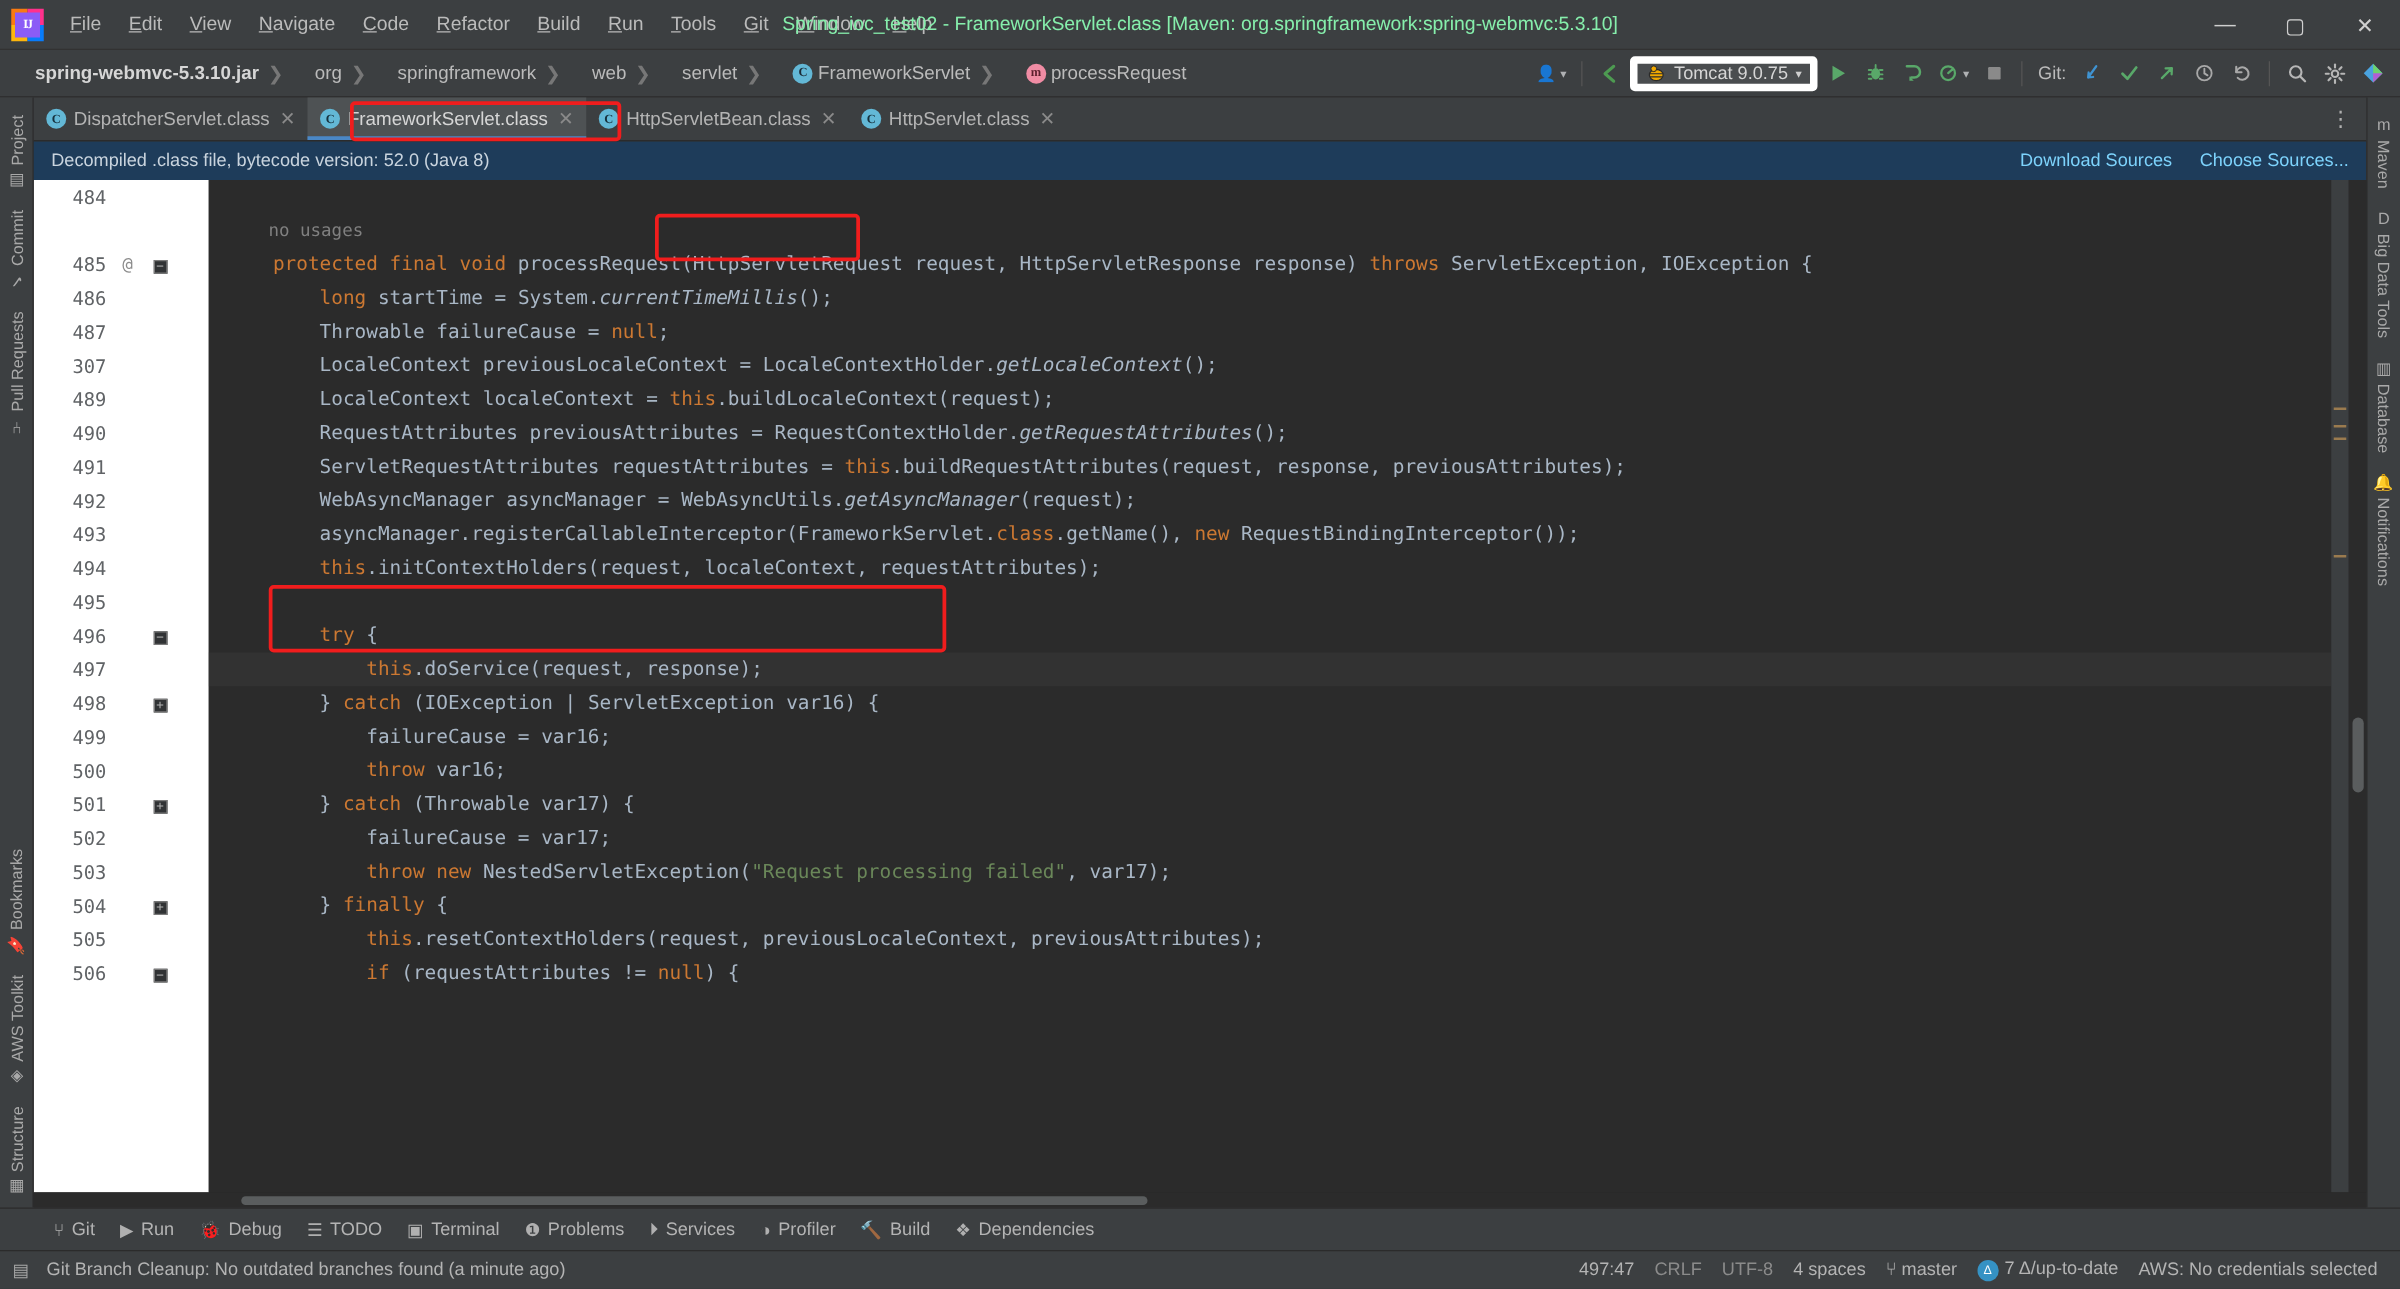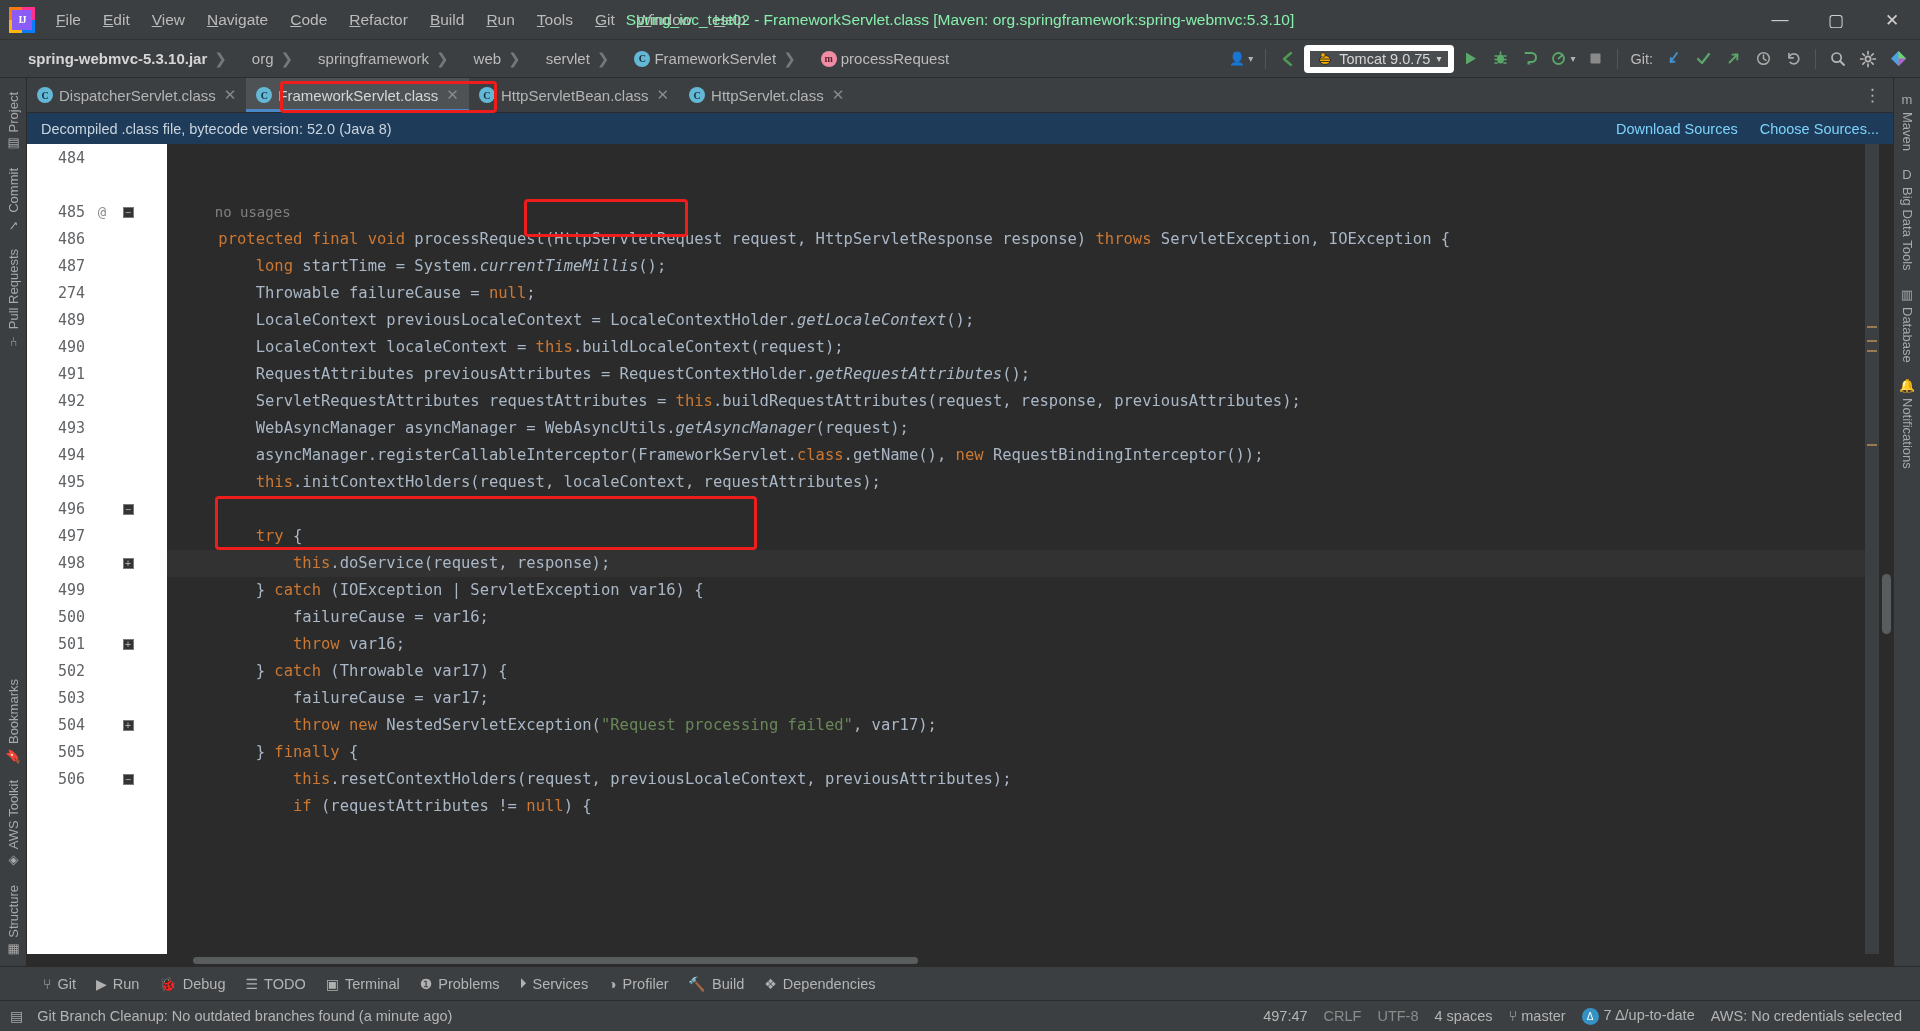--- a/index.html
+++ b/index.html
@@ -140,21 +140,21 @@
   }
   .gnum { width: 62px; text-align: right; color: #606366; font-size: 15px; padding-right: 4px; }
   .gann { width: 26px; text-align: center; color: #8c8c8c; font-size: 14px; }
   .gfold { width: 26px; text-align: center; color: #888; font-size: 12px; position: relative; }
   .foldbox {
     display: inline-block; width: 11px; height: 11px; border: 1px solid #7a7a7a;
     line-height: 9px; text-align: center; font-size: 10px; color: #b0b0b0; background: #313335;
   }
   .codearea {
     flex: 1 1 auto; position: relative; background: #2b2b2b; overflow: hidden;
-    font-family: "DejaVu Sans Mono", monospace; font-size: 15.5px; margin-top: 28px;
+    font-family: "DejaVu Sans Mono", monospace; font-size: 15.5px;
   }
   .cline { height: 27px; line-height: 27px; white-space: pre; padding-left: 14px; color: #a9b7c6; }
   .cline.current { background: #323232; }
   
   .kw { color: #cc7832; }
   .id { color: #a9b7c6; }
   .st { color: #6a8759; }
   .it { color: #a9b7c6; font-style: italic; }
   .usage { color: #808080; font-size: 14px; }
 
@@ -459,21 +459,21 @@
               <span class="gnum">486</span>
               <span class="gann"></span>
               <span class="gfold"></span>
             </div>
             <div class="gline">
               <span class="gnum">487</span>
               <span class="gann"></span>
               <span class="gfold"></span>
             </div>
             <div class="gline">
-              <span class="gnum">274</span>
+              <span class="gnum">307</span>
               <span class="gann"></span>
               <span class="gfold"></span>
             </div>
             <div class="gline">
               <span class="gnum">489</span>
               <span class="gann"></span>
               <span class="gfold"></span>
             </div>
             <div class="gline">
               <span class="gnum">490</span>

